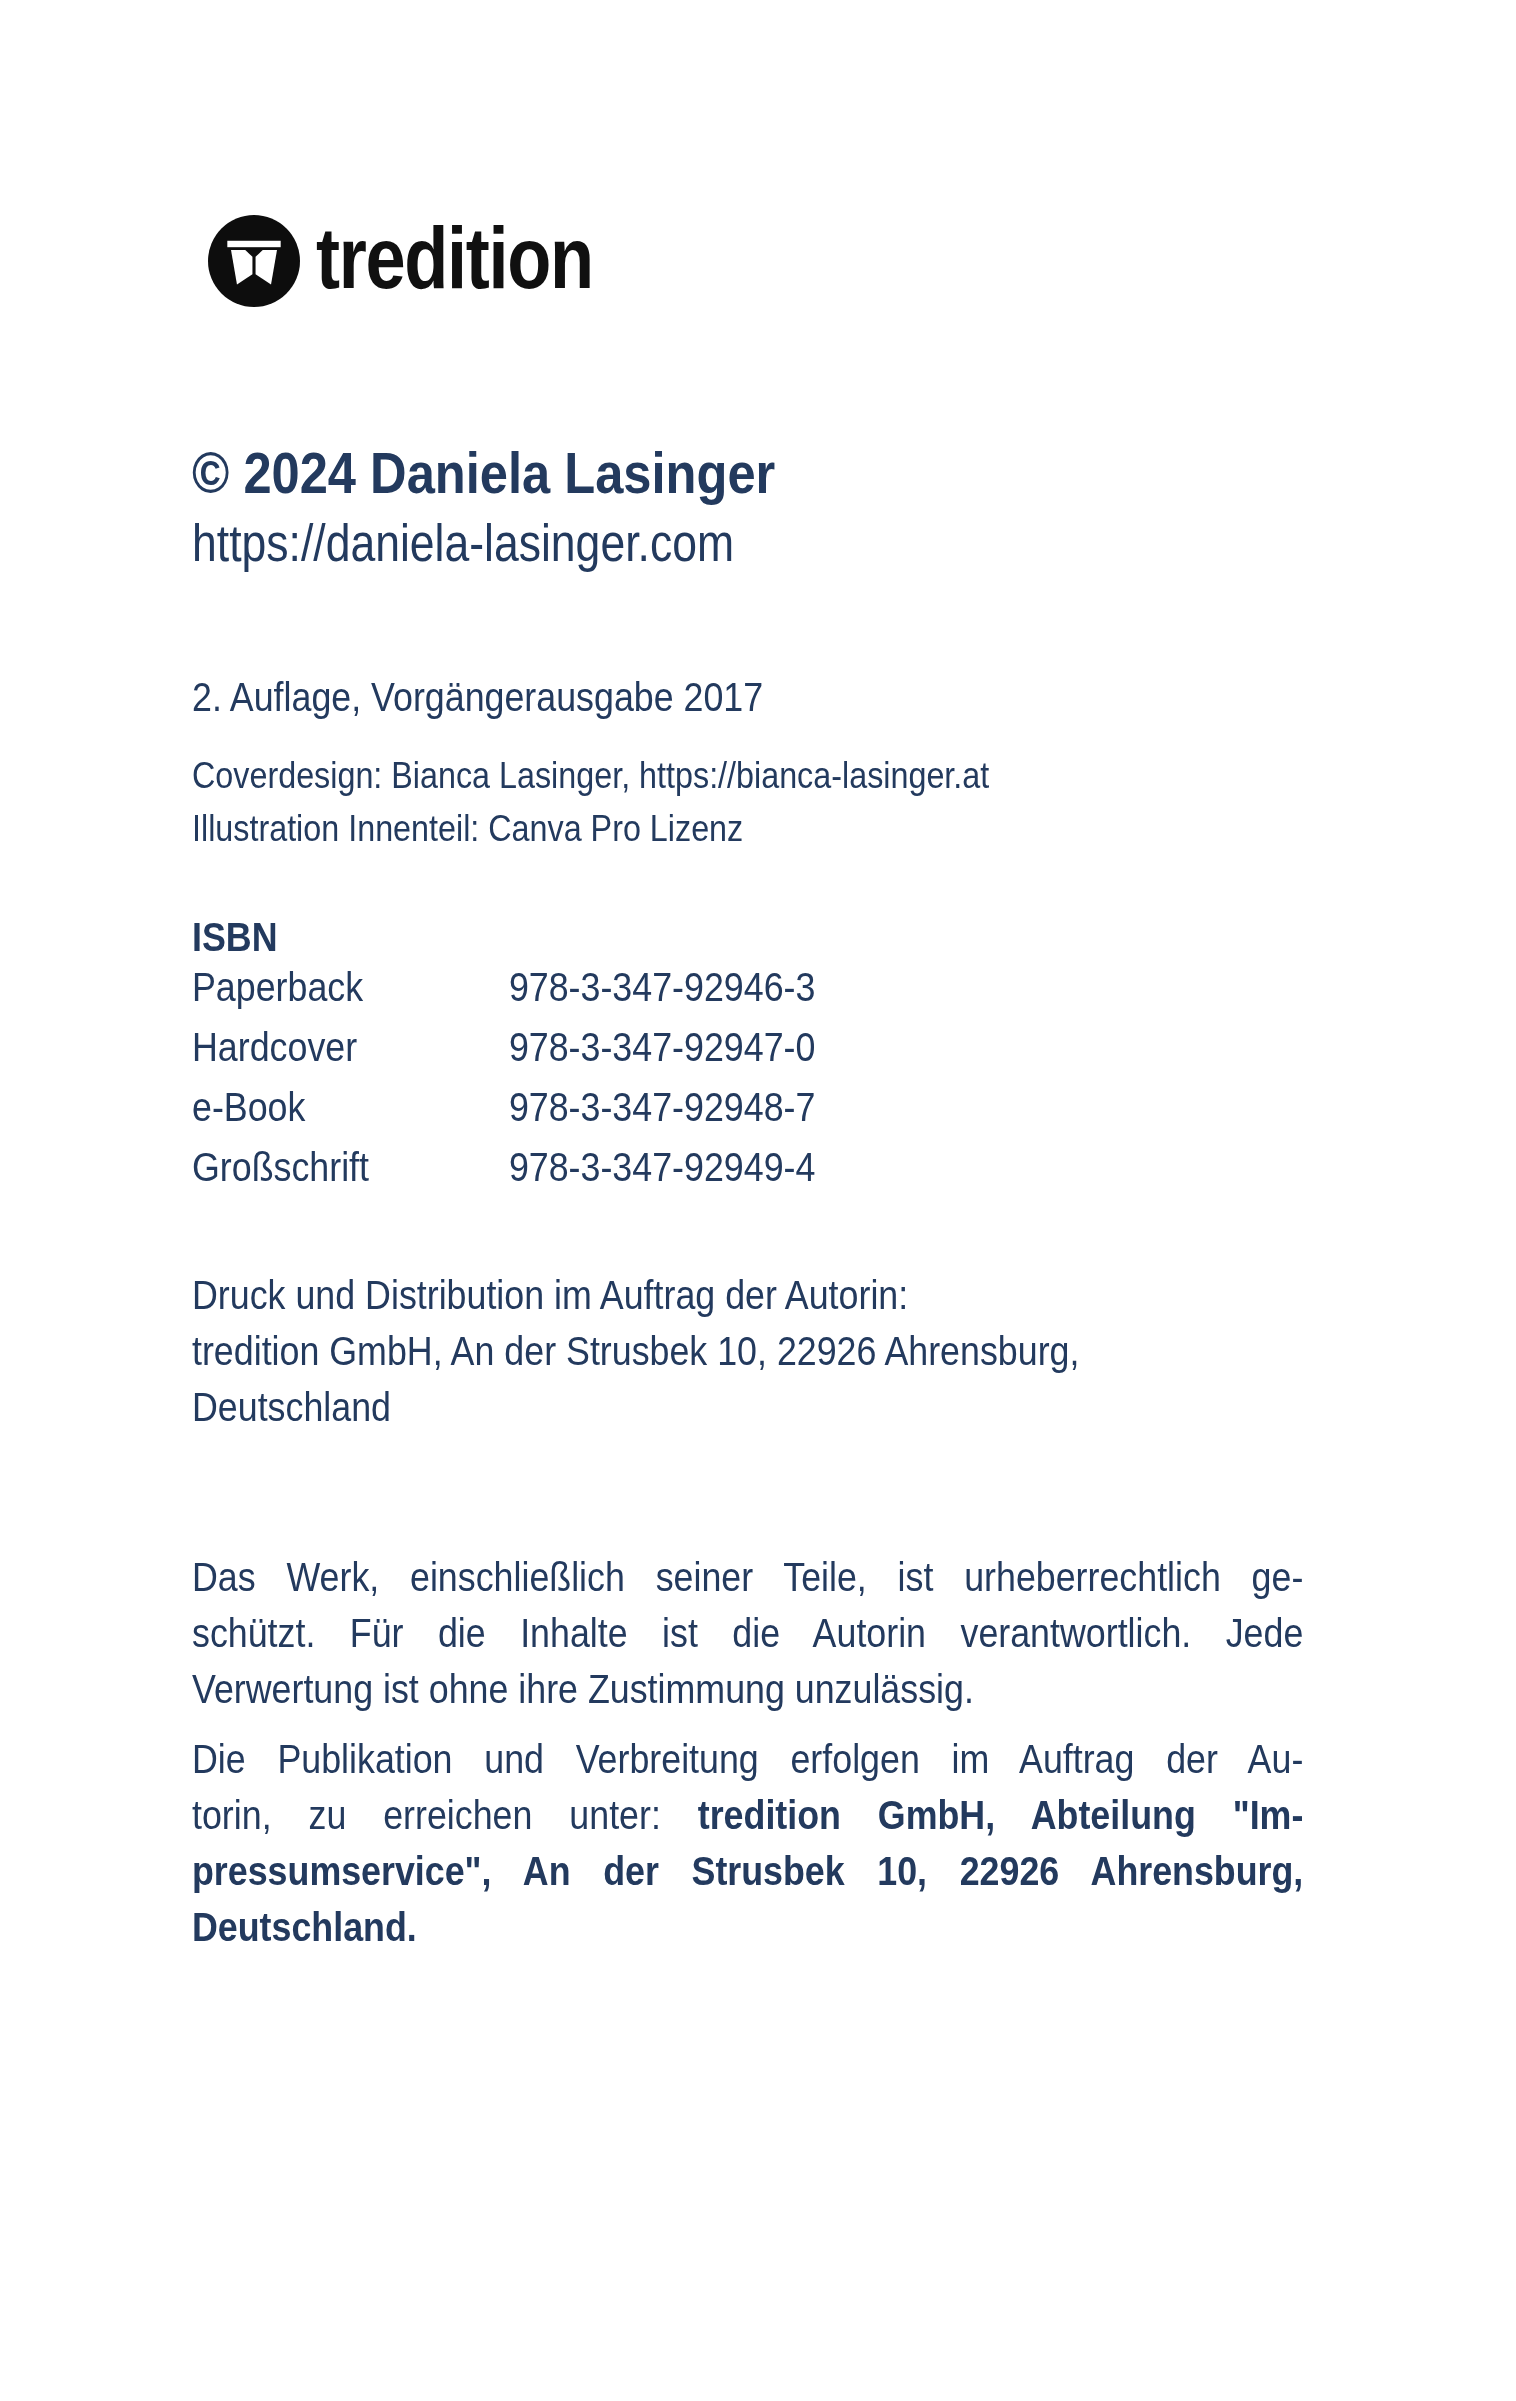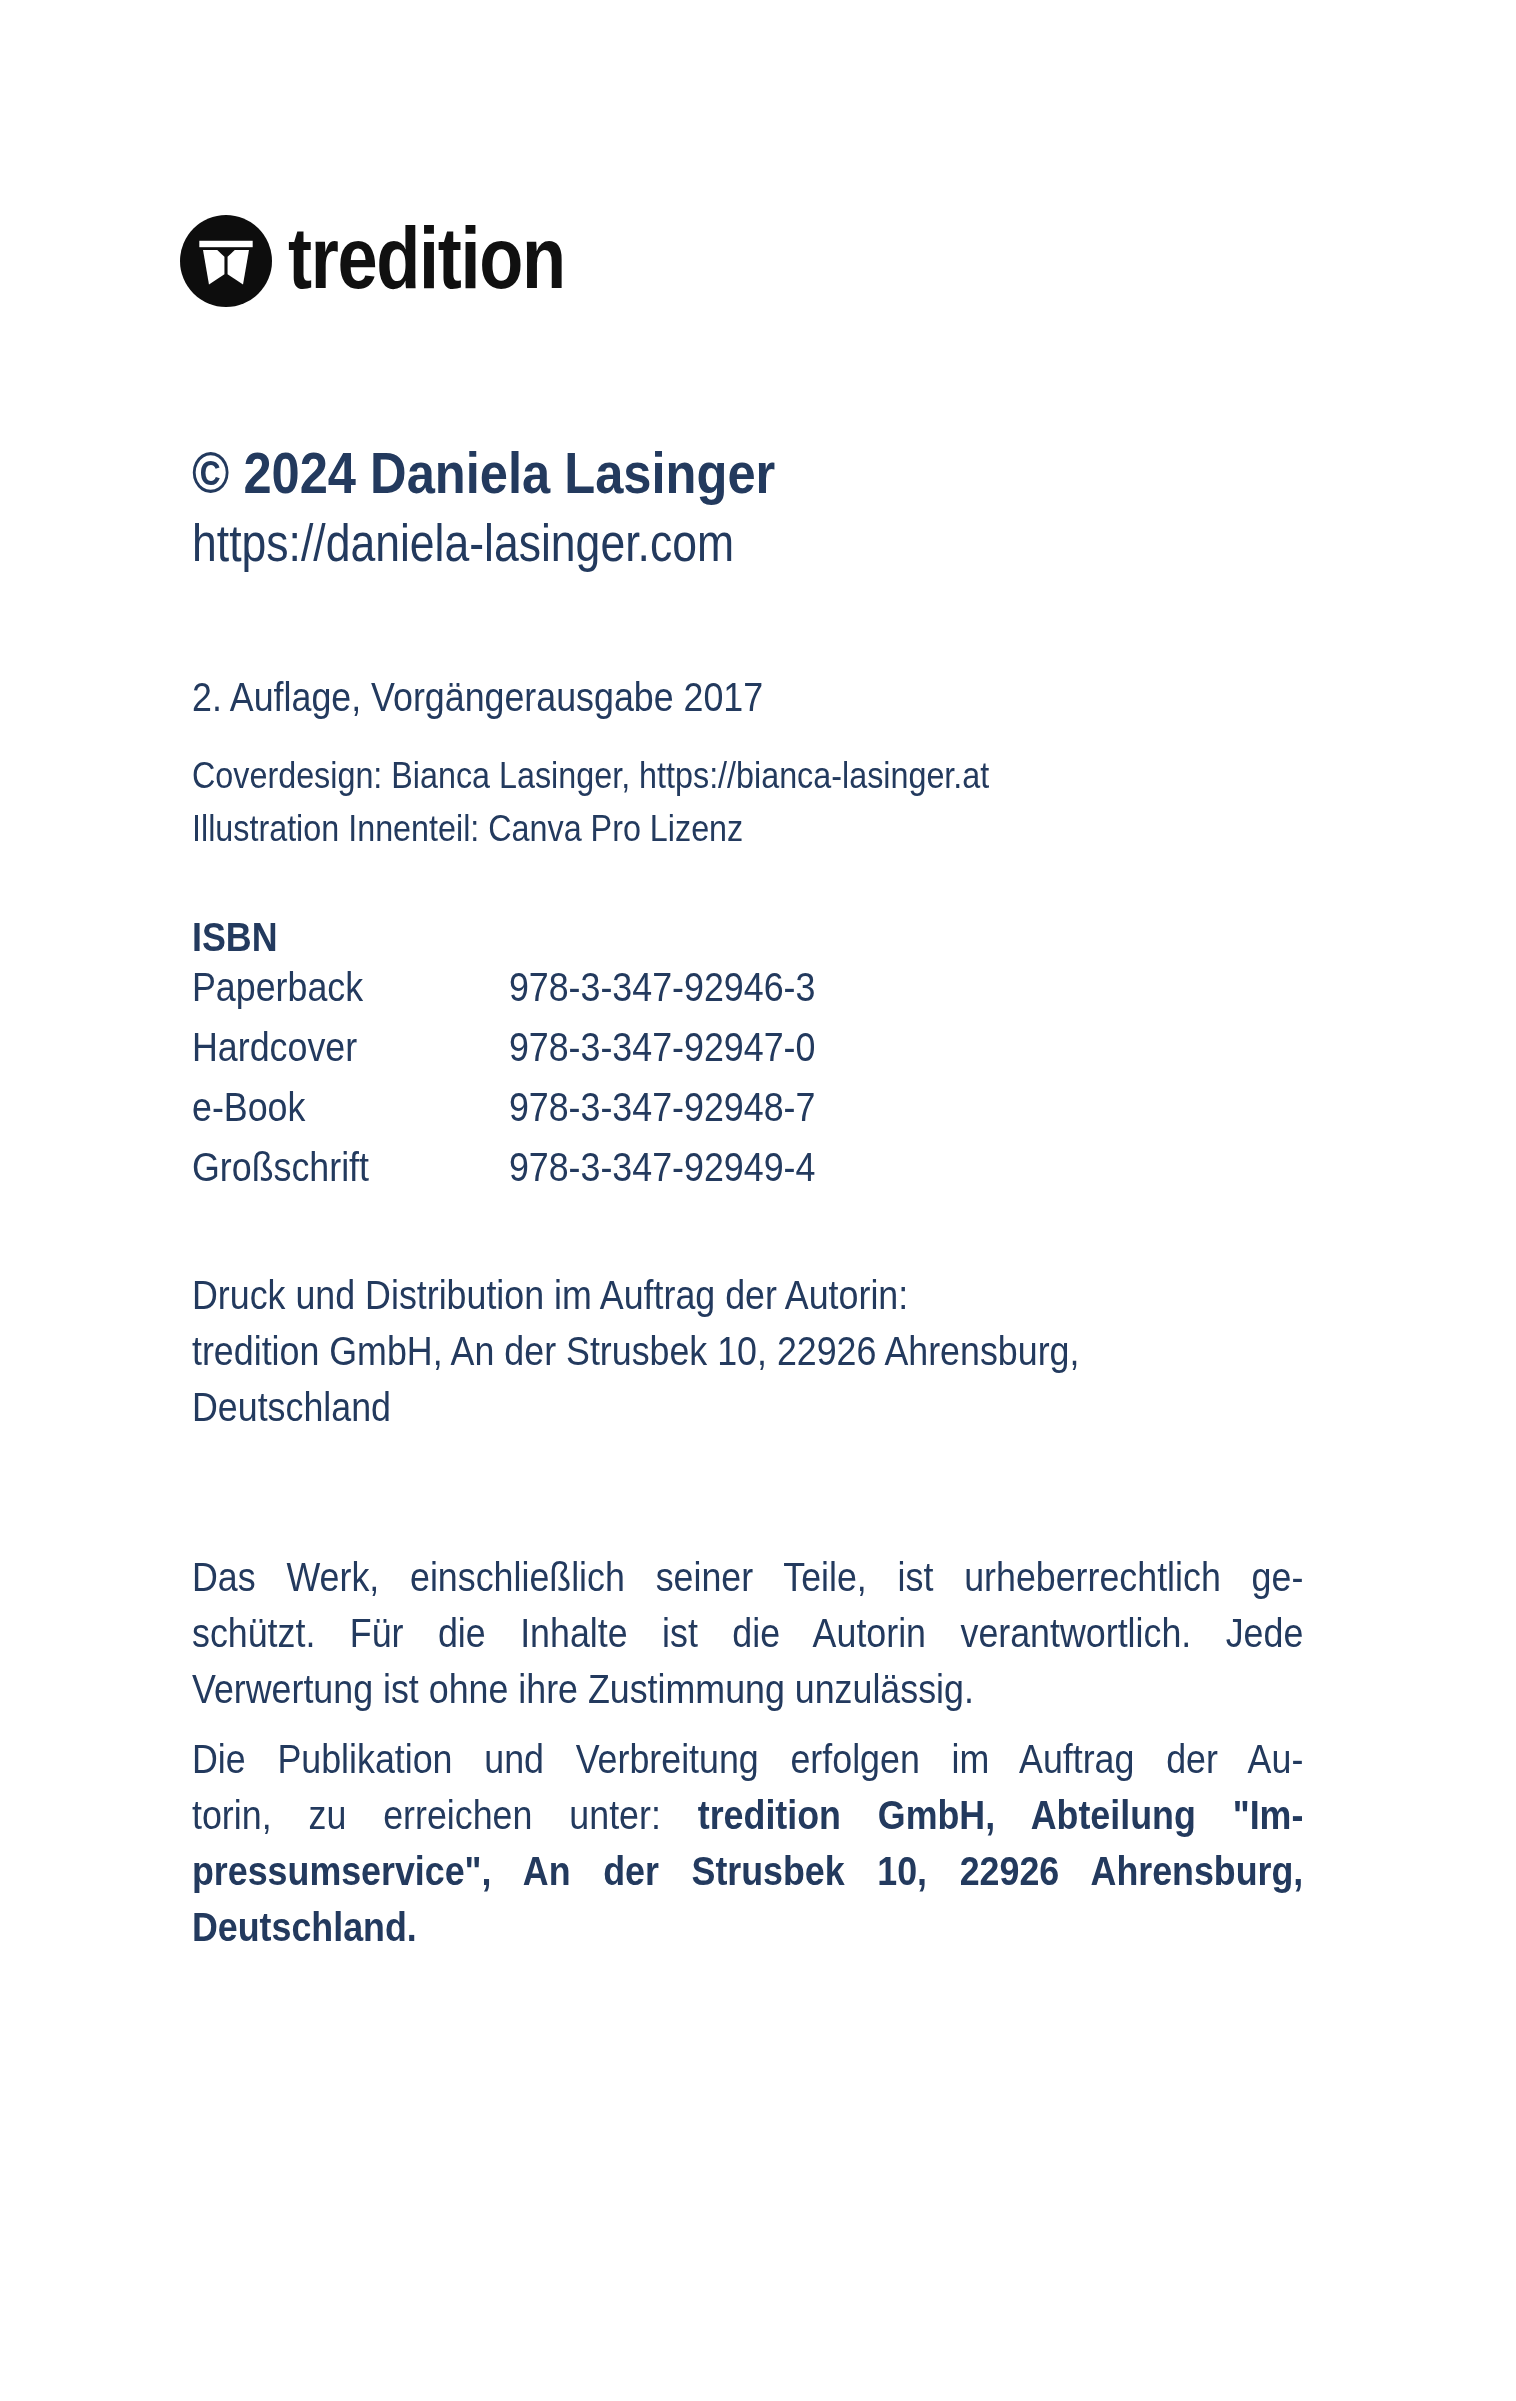--- a/index.html
+++ b/index.html
@@ -28,21 +28,21 @@
   .f-small { font-size: 37px;  font-weight: 400; line-height: 53px; }
   .f-isbn  { font-size: 41px;  font-weight: 400; line-height: 60px; }
   .bold    { font-weight: 700; }
 
   .line  { text-align: left; }
   .jline { text-align: justify; text-align-last: justify; }
 
   
   .logo {
     position: absolute;
-    left: 180px;
+    left: 208px;
     top: 214px;
     height: 94px;
     display: flex;
     align-items: center;
     gap: 16px;
   }
   .logo svg { display: block; }
   .logo-text {
     font-size: 88px;
     font-weight: 700;

